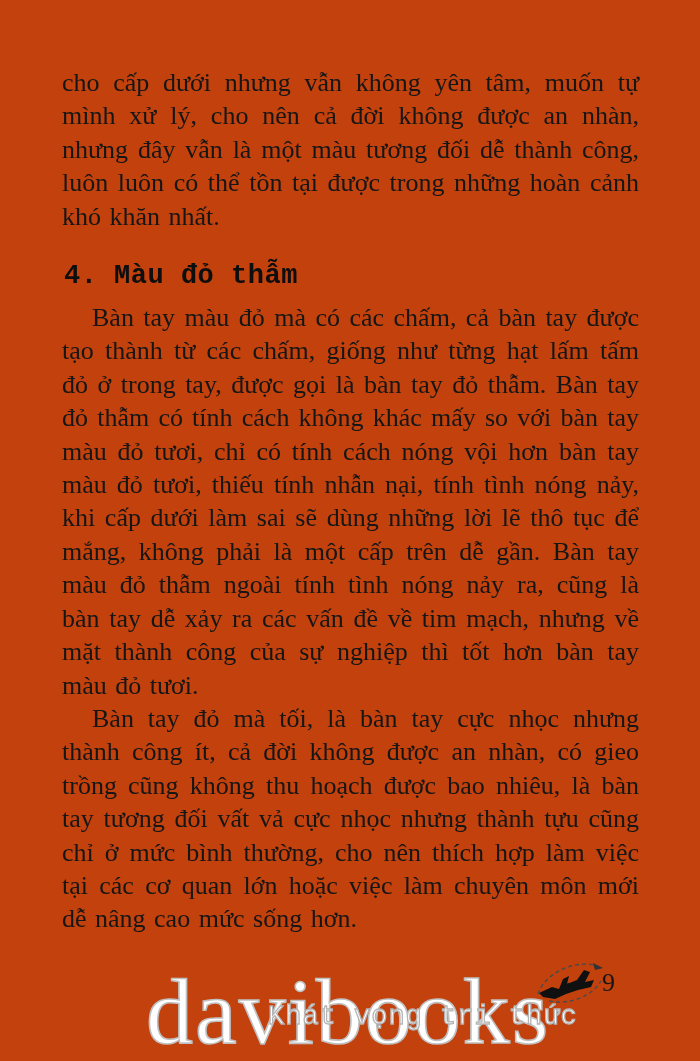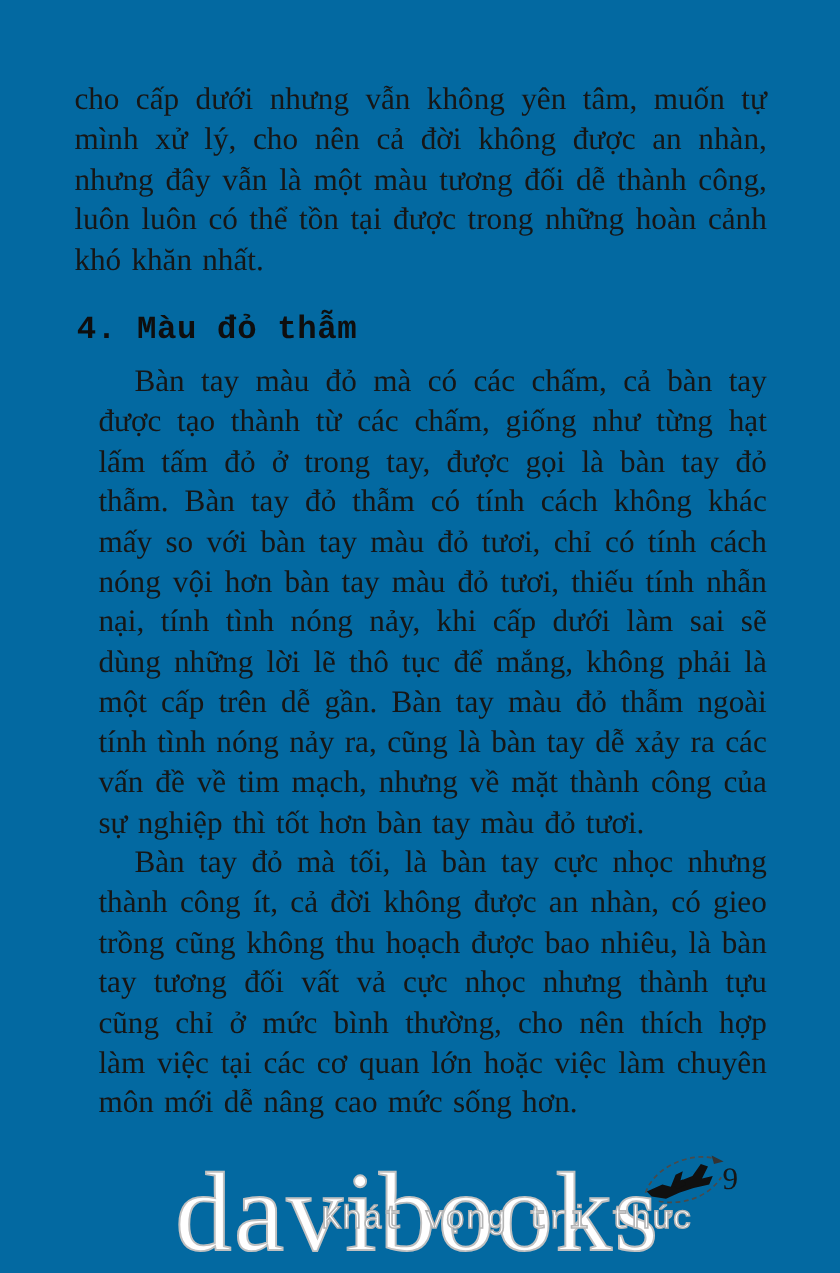--- a/index.html
+++ b/index.html
@@ -1,39 +1,39 @@
 <!DOCTYPE html>
 <html><head>
 <meta charset="utf-8">
 <style>
   html, body { margin: 0; padding: 0; background: #ffffff; }
   .page {
     position: relative;
     width: 700px;
     height: 1061px;
-    background: #0369a1;
+    background: #c2410c;
     overflow: hidden;
     font-family: "Liberation Serif", serif;
     color: #161616;
   }
   .content {
     position: absolute;
     left: 62px;
     top: 66px;
     width: 577px;
   }
   p.body-text {
     margin: 0;
     font-size: 26px;
     line-height: 33.4px;
     text-align: justify;
     word-spacing: 2px;
     color: #161616;
   }
-  p.indent { text-indent: 30px; margin-left: 20px; }
+  p.indent { text-indent: 30px; }
   h2.section-heading {
     margin: 27px 0 9px 2px;
     font-family: Liberation Mono, monospace;
     font-weight: bold;
     font-size: 27px;
     line-height: 32px;
     letter-spacing: 0.5px;
     color: #0e0e0e;
   }
   .watermark-brand {

